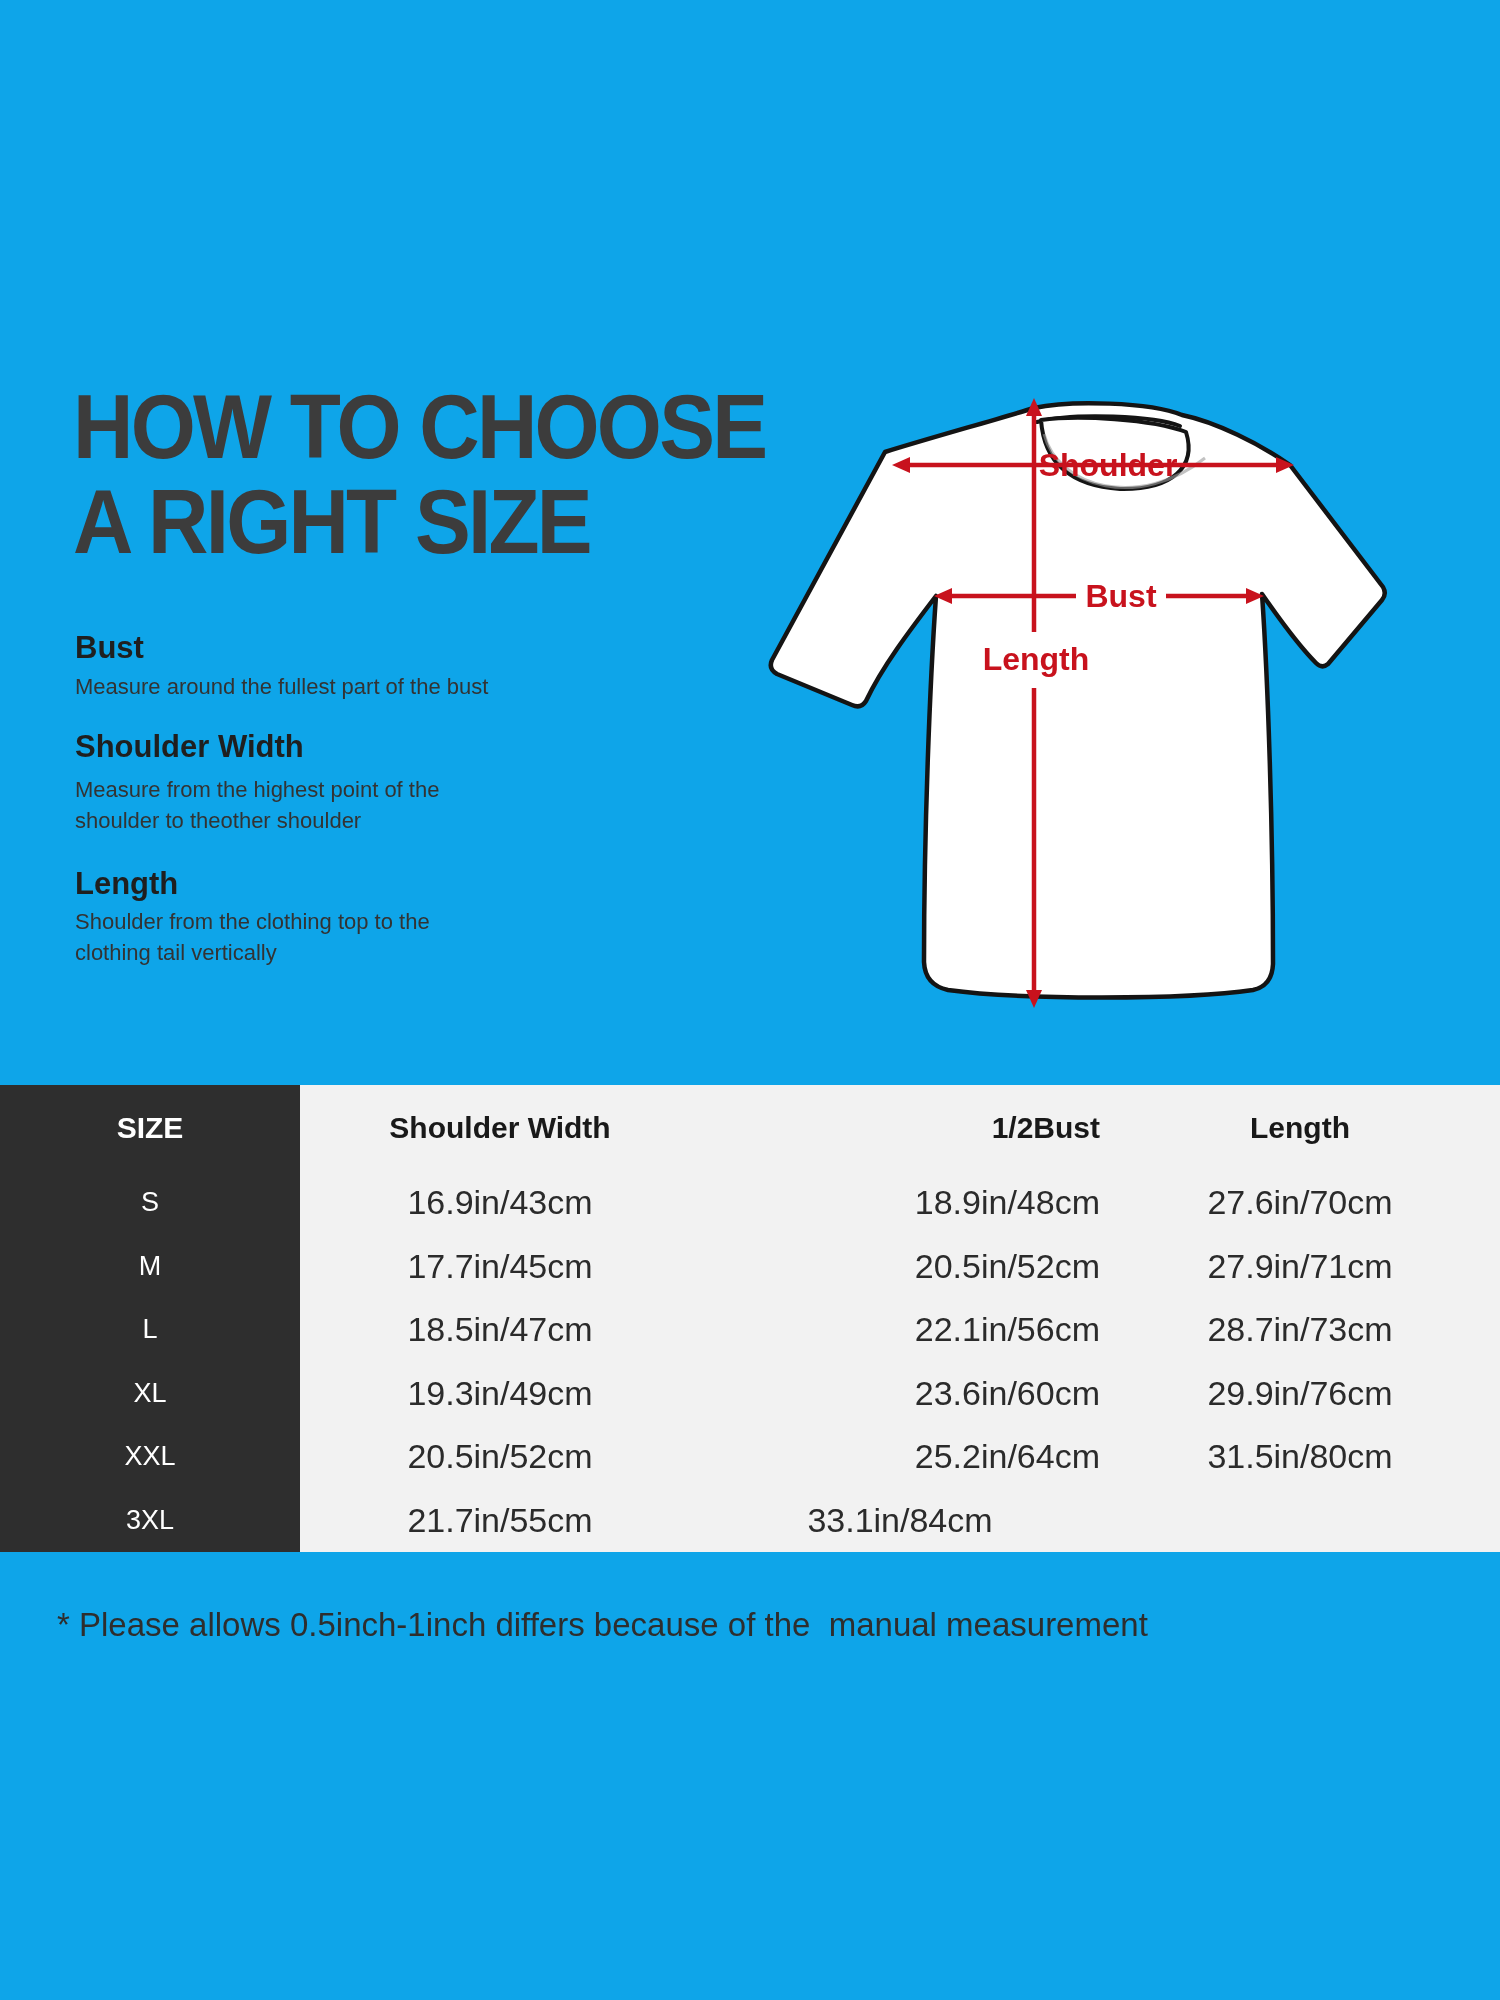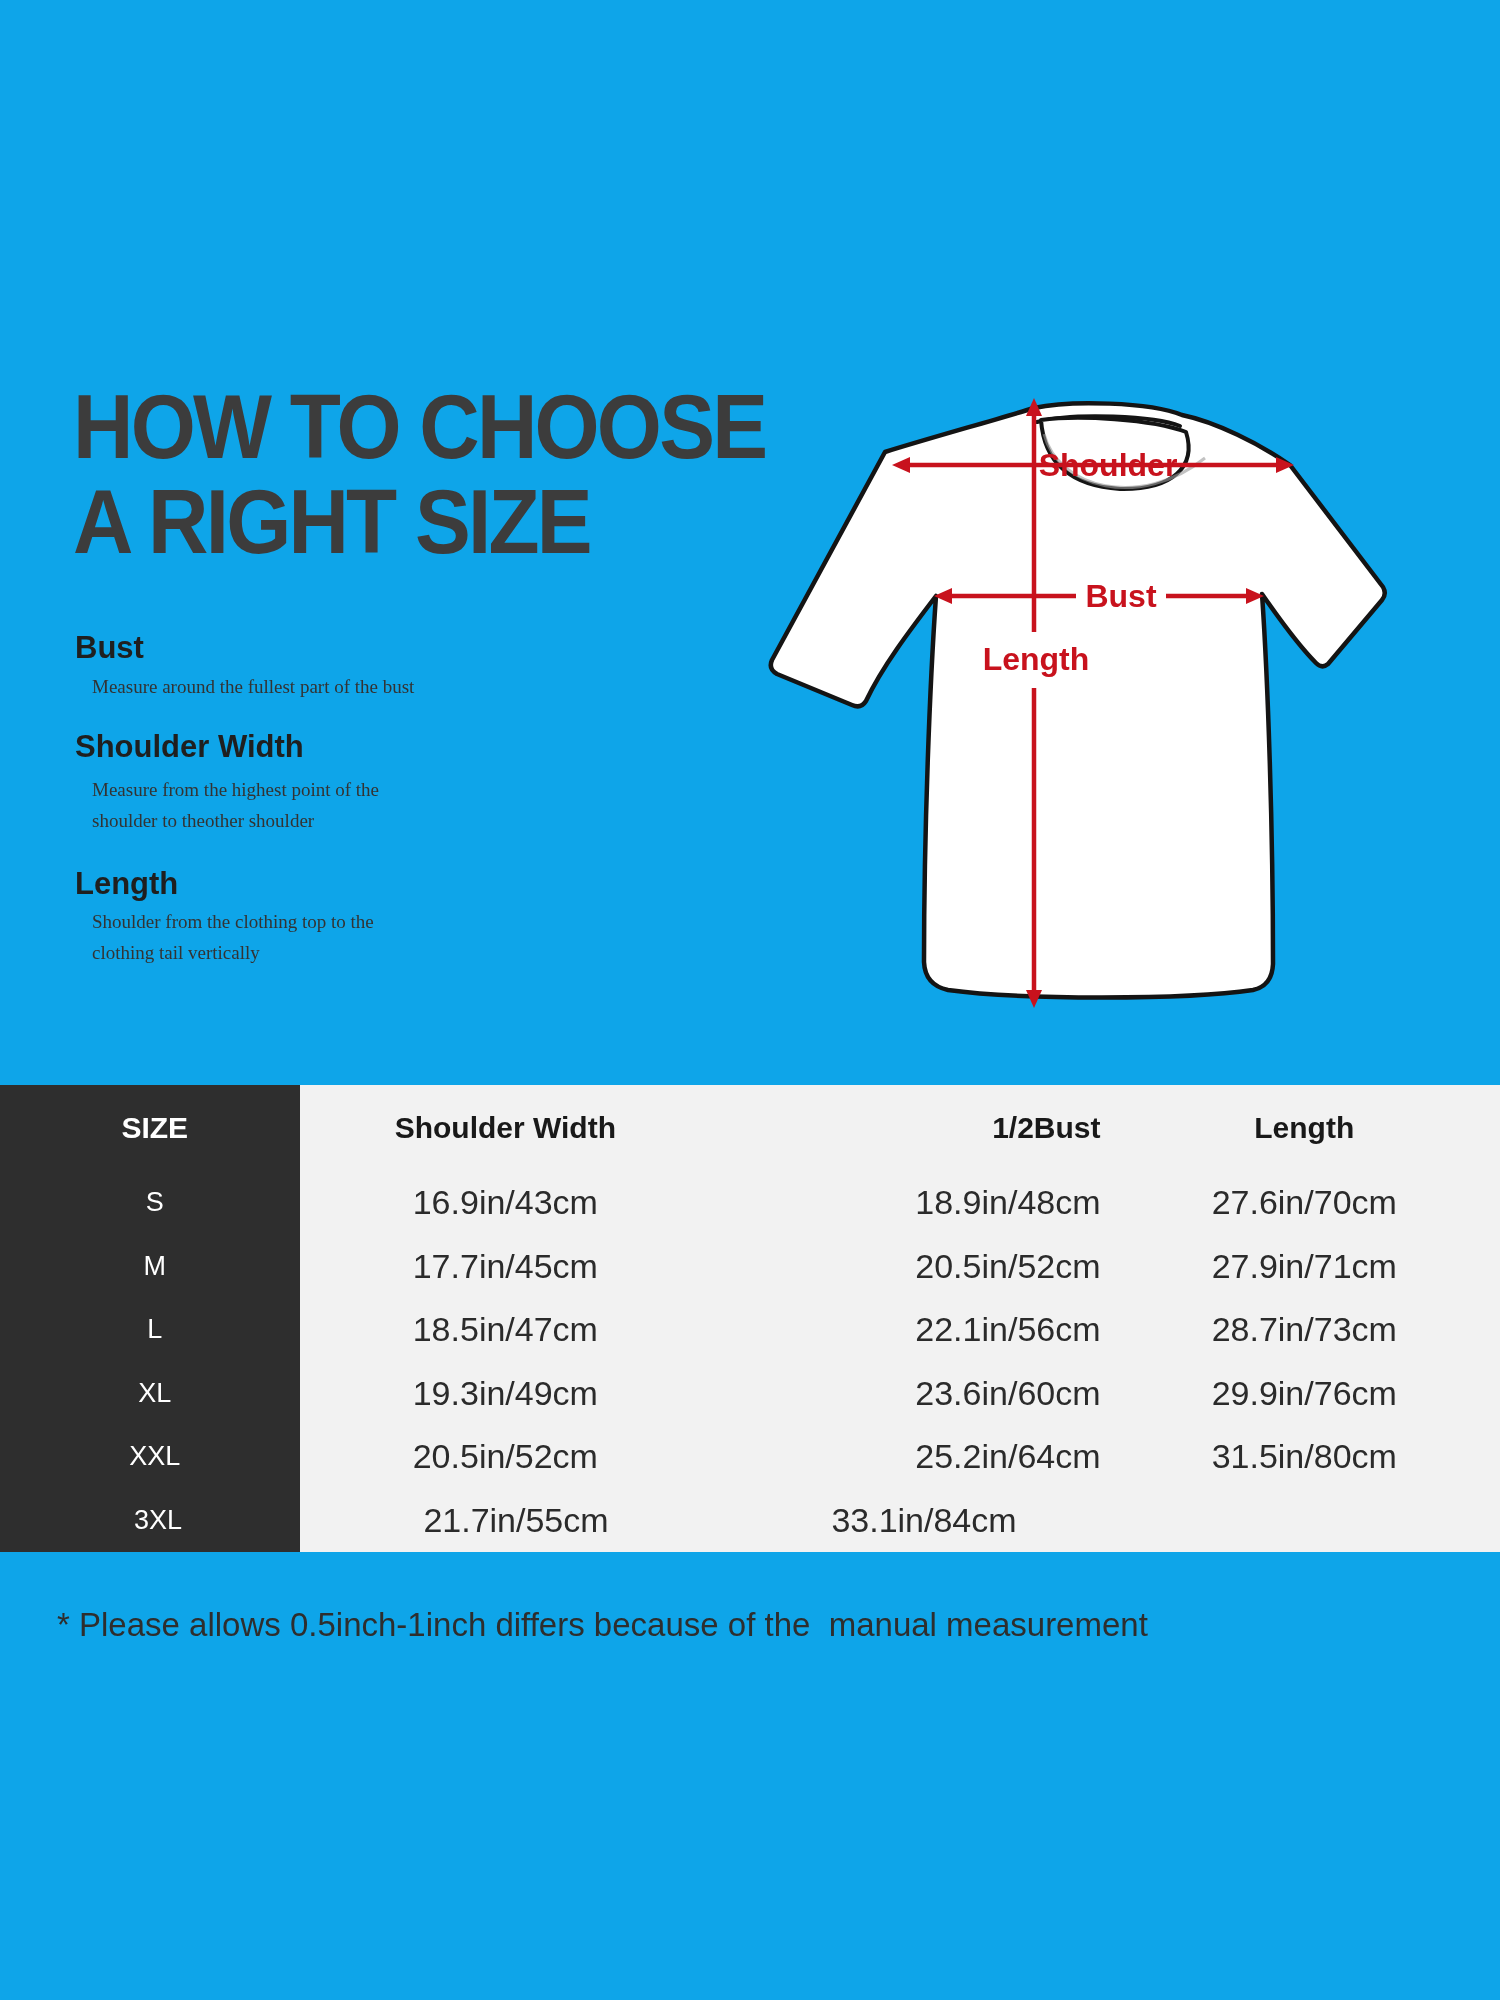--- a/index.html
+++ b/index.html
@@ -8,37 +8,37 @@
 
   
   .title-line{position:absolute;left:73px;font-size:90px;font-weight:bold;line-height:1;
               color:#3c3c3c;letter-spacing:-3px;transform:scaleX(.93);transform-origin:left center;
               white-space:nowrap;}
   .title-line.l1{top:382px;}
   .title-line.l2{top:477px;}
 
   
   .instr-head{position:absolute;left:75px;font-size:31px;font-weight:bold;color:#1f1f1f;line-height:1.15;}
-  .instr-desc{position:absolute;left:92px;font-size:19px;color:#333333;line-height:31px;
-              white-space:pre-line;width:560px;font-family:Liberation Serif, serif;}
+  .instr-desc{position:absolute;left:75px;font-size:22px;color:#333333;line-height:31px;
+              white-space:pre-line;width:560px;}
   .h-bust{top:630px;} .d-bust{top:671px;}
   .h-shoulder{top:729px;} .d-shoulder{top:774px;}
   .h-length{top:866px;} .d-length{top:906px;}
 
   
   .diagram{position:absolute;left:620px;top:370px;width:860px;height:660px;}
   .diagram text{font-family:"Liberation Sans", sans-serif;font-weight:bold;font-size:32px;}
 
   
   .sizetable{position:absolute;left:0;top:1085px;width:1500px;height:467px;background:#f2f2f2;}
   .dark-col{position:absolute;left:0;top:0;width:300px;height:100%;background:#2e2e2e;}
   .trow{position:relative;display:flex;align-items:center;width:100%;}
   .trow.thead{height:86px;}
   .trow.tdata{height:63.5px;}
-  .cell{text-align:center;margin-left:8px;}
+  .cell{text-align:center;}
   .c1{width:300px;} .c2{width:400px;} .c3{width:400px;text-align:right;} .c4{width:400px;}
   .thead .cell{font-size:30px;font-weight:bold;color:#191919;}
   .thead .c1{color:#ffffff;}
   .tdata .cell{font-size:34px;color:#2b2b2b;}
   .tdata .c1{color:#ffffff;font-size:27px;}
 
   
   .footnote{position:absolute;left:57px;top:1606px;font-size:33px;color:#2e2e2e;
             white-space:pre-wrap;}
 </style>

